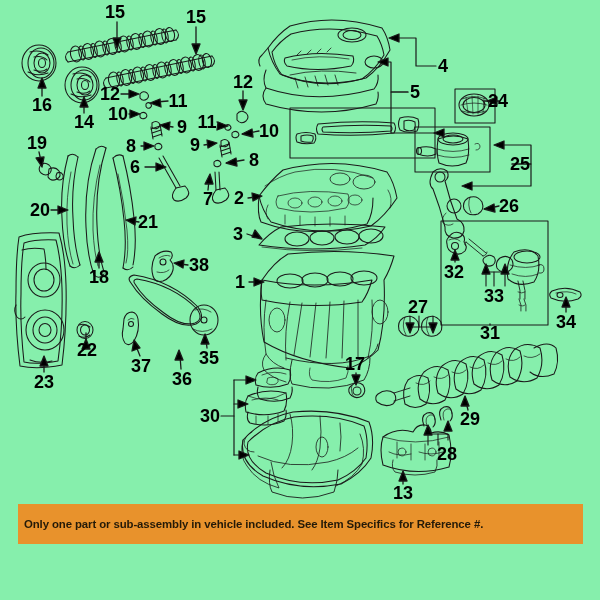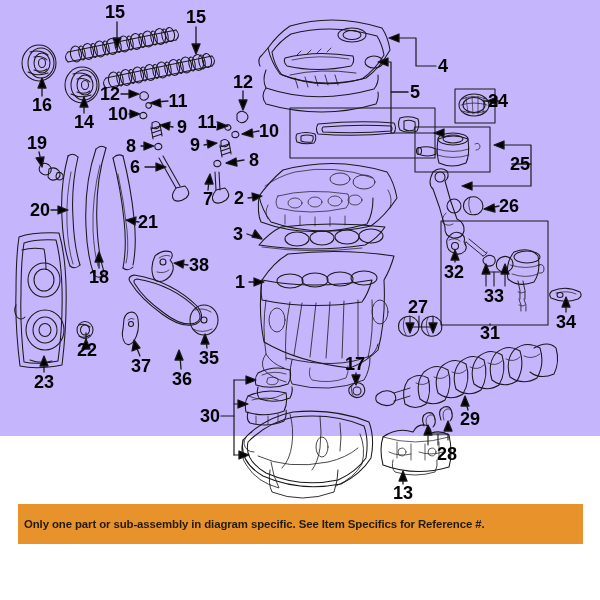--- a/index.html
+++ b/index.html
@@ -1,17 +1,17 @@
 <!DOCTYPE html>
 <html><head>
 <meta charset="utf-8">
 <style>
   html,body{margin:0;padding:0;background:#fff;}
   body{width:600px;height:600px;font-family:"Liberation Sans",sans-serif;overflow:hidden;}
-  #page{position:relative;width:600px;height:436px;background:#c4b5fd;}
+  #page{position:relative;width:600px;height:600px;background:#86efac;}
   #diagram{position:absolute;left:0;top:0;width:600px;height:600px;}
   #banner{
     position:absolute;
     left:18px; top:504px;
     width:565px; height:40px;
     background:#e8922c;
     display:flex;flex-direction:column;justify-content:center;
     padding-left:6px;
     box-sizing:border-box;
   }
@@ -631,21 +631,21 @@
         <text x="418" y="307" text-anchor="middle" dominant-baseline="central" font-family="&quot;Liberation Sans&quot;, sans-serif" font-size="18" font-weight="bold" fill="#000">27</text>
         <text x="355" y="364" text-anchor="middle" dominant-baseline="central" font-family="&quot;Liberation Sans&quot;, sans-serif" font-size="18" font-weight="bold" fill="#000">17</text>
         <text x="210" y="416" text-anchor="middle" dominant-baseline="central" font-family="&quot;Liberation Sans&quot;, sans-serif" font-size="18" font-weight="bold" fill="#000">30</text>
         <text x="403" y="493" text-anchor="middle" dominant-baseline="central" font-family="&quot;Liberation Sans&quot;, sans-serif" font-size="18" font-weight="bold" fill="#000">13</text>
         <text x="447" y="454" text-anchor="middle" dominant-baseline="central" font-family="&quot;Liberation Sans&quot;, sans-serif" font-size="18" font-weight="bold" fill="#000">28</text>
         <text x="470" y="419" text-anchor="middle" dominant-baseline="central" font-family="&quot;Liberation Sans&quot;, sans-serif" font-size="18" font-weight="bold" fill="#000">29</text>
       </g>
   </svg>
 
   <div id="banner">
-    <div>Only one part or sub-assembly in diagram specific. See Item Specifics for Reference #.</div>
+    <div>Only one part or sub-assembly in vehicle included. See Item Specifics for Reference #.</div>
   </div>
 
   <div id="footer">
     
     
   </div>
 
 </div>
 
 </body></html>

